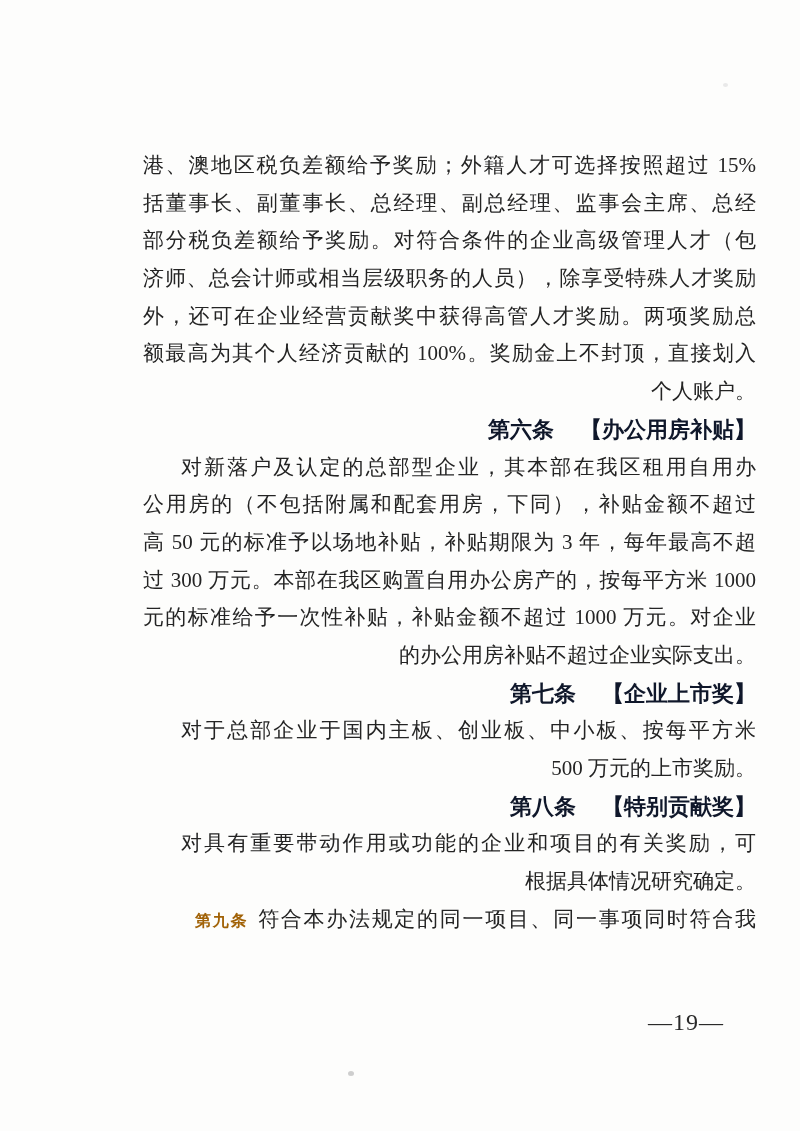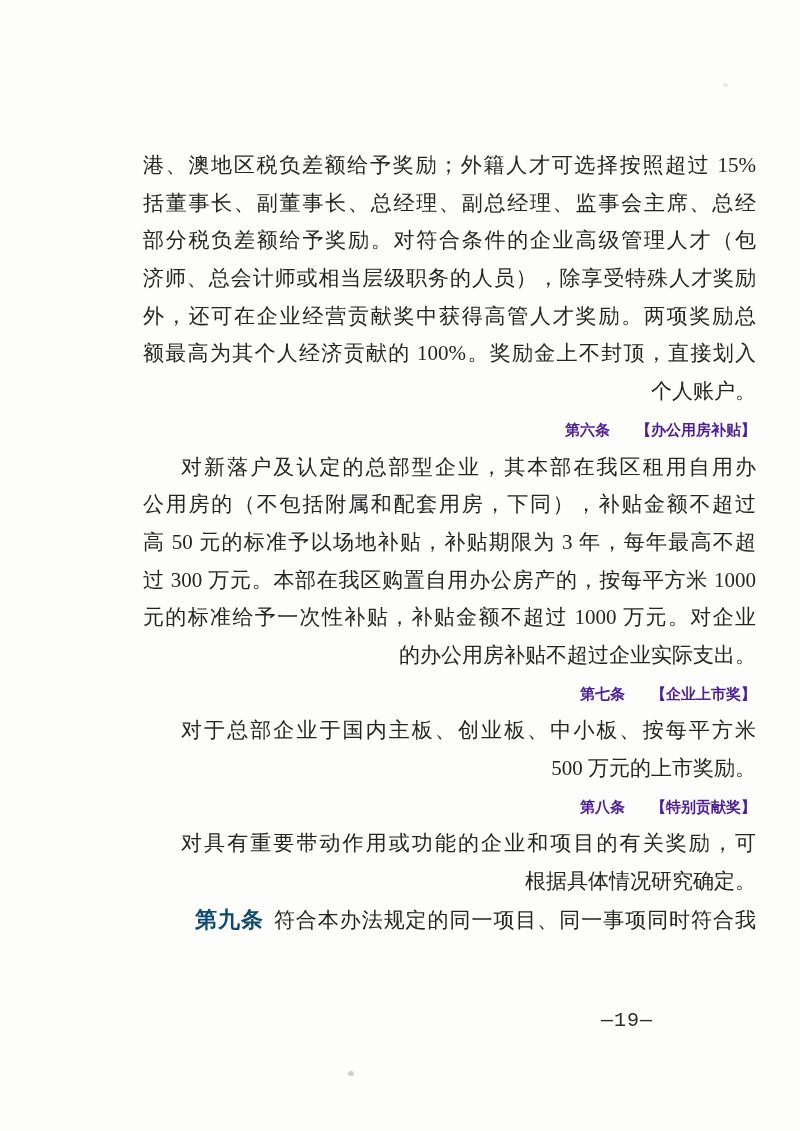--- a/index.html
+++ b/index.html
@@ -37,43 +37,43 @@
   .line.j {
     text-align: justify;
     text-align-last: justify;
   }
   .line.indent {
     text-indent: 38px;
   }
   .line.heading {
     font-family: "Liberation Sans", "DejaVu Sans", sans-serif;
     font-weight: 700;
-    font-size: 15px;
-    color: #4c1d95;
+    font-size: 22px;
+    color: #0f172a;
     padding-left: 57px;
   }
   .line.heading .htitle {
     margin-left: 26px;
   }
   .line.mixed {
     padding-left: 52px;
   }
   .line.mixed .hnum {
     font-family: Liberation Serif, serif;
     font-weight: 700;
-    font-size: 22px;
-    color: #0c4a6e;
+    font-size: 16px;
+    color: #a16207;
     margin-right: 10px;
   }
   .pageno {
     position: absolute;
     top: 1009px;
-    left: 601px;
-    font-family: Liberation Mono, monospace;
-    font-size: 20px;
+    left: 648px;
+    font-family: Liberation Serif, serif;
+    font-size: 24px;
     color: #2a2a2a;
     letter-spacing: 1px;
     white-space: nowrap;
   }
   .artifact {
     position: absolute;
     border-radius: 50%;
   }
   .artifact.a1 {
     left: 348px; top: 1071px; width: 6px; height: 5px;

